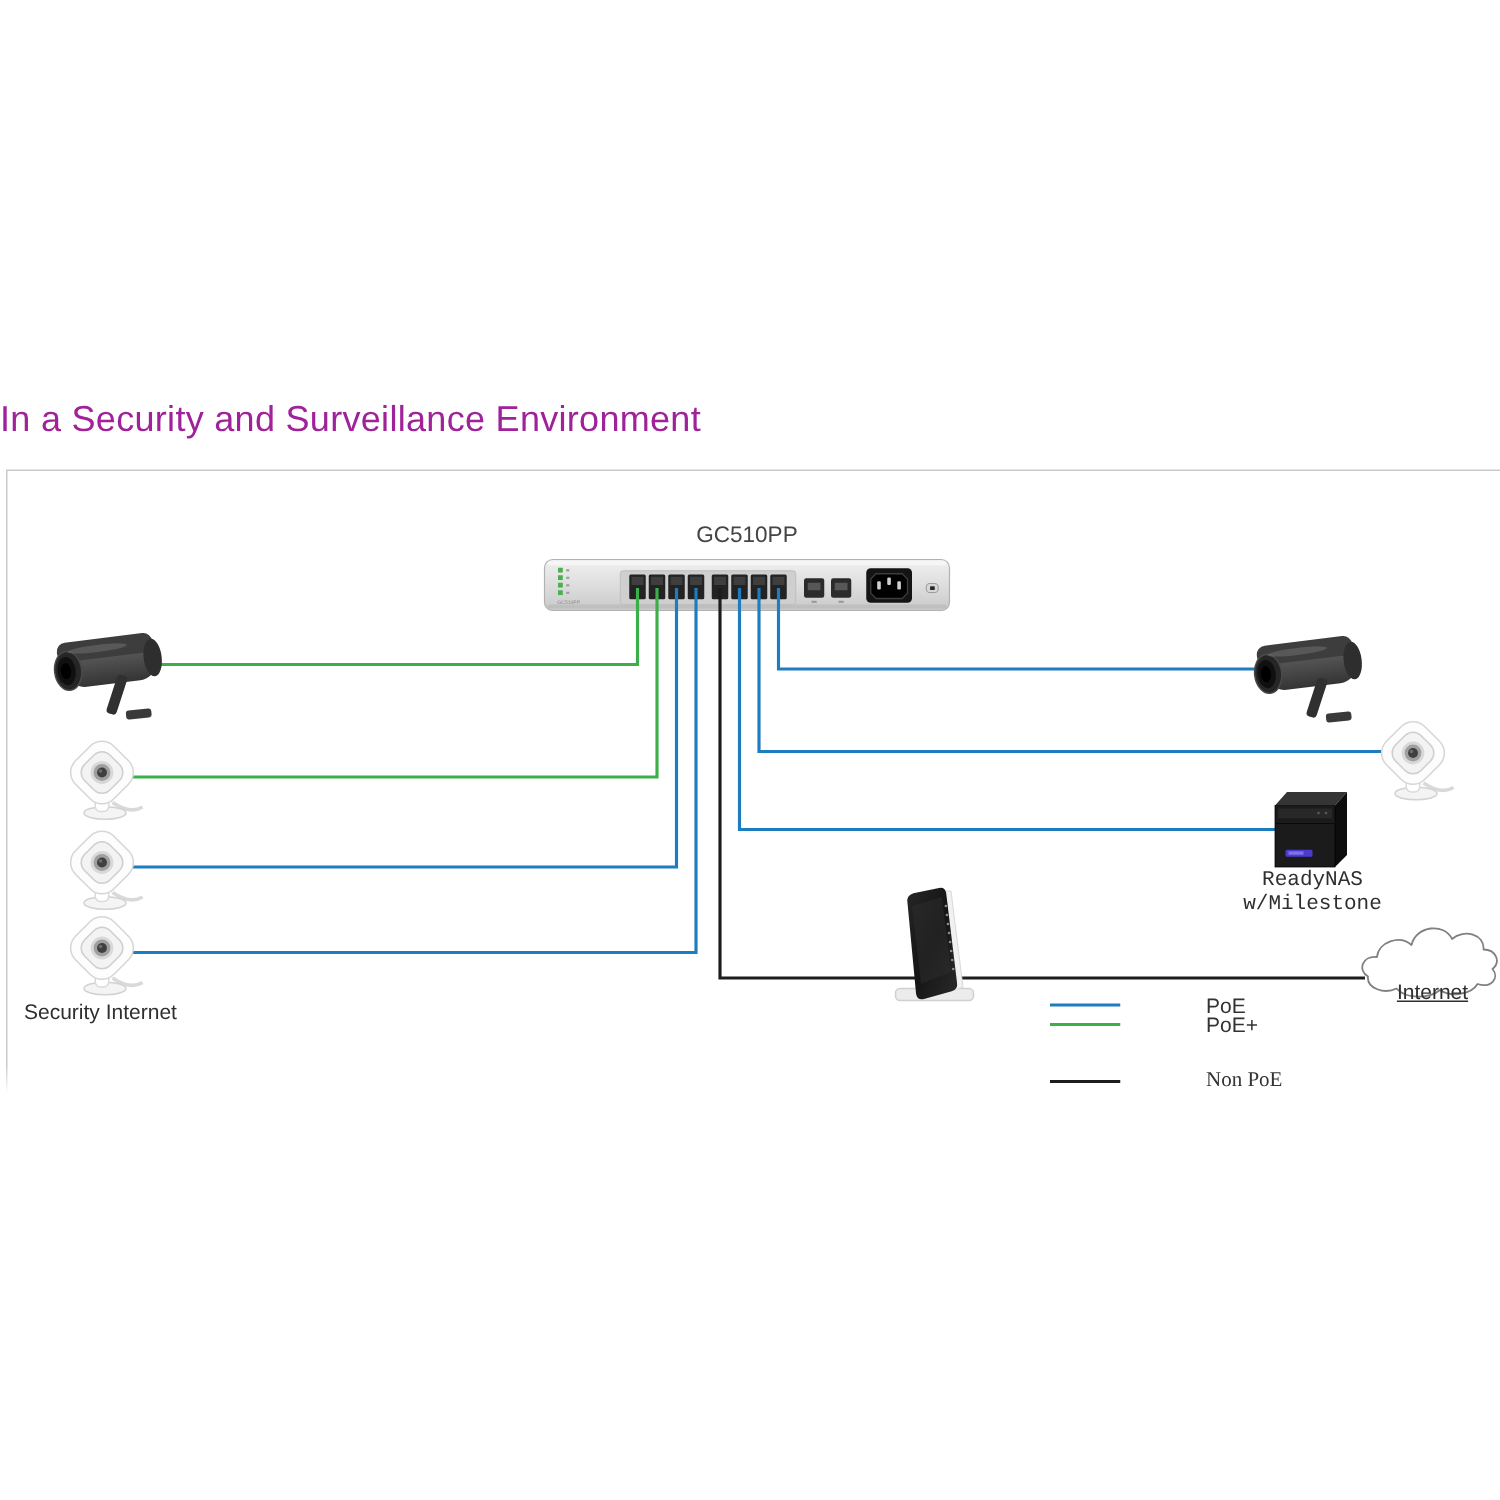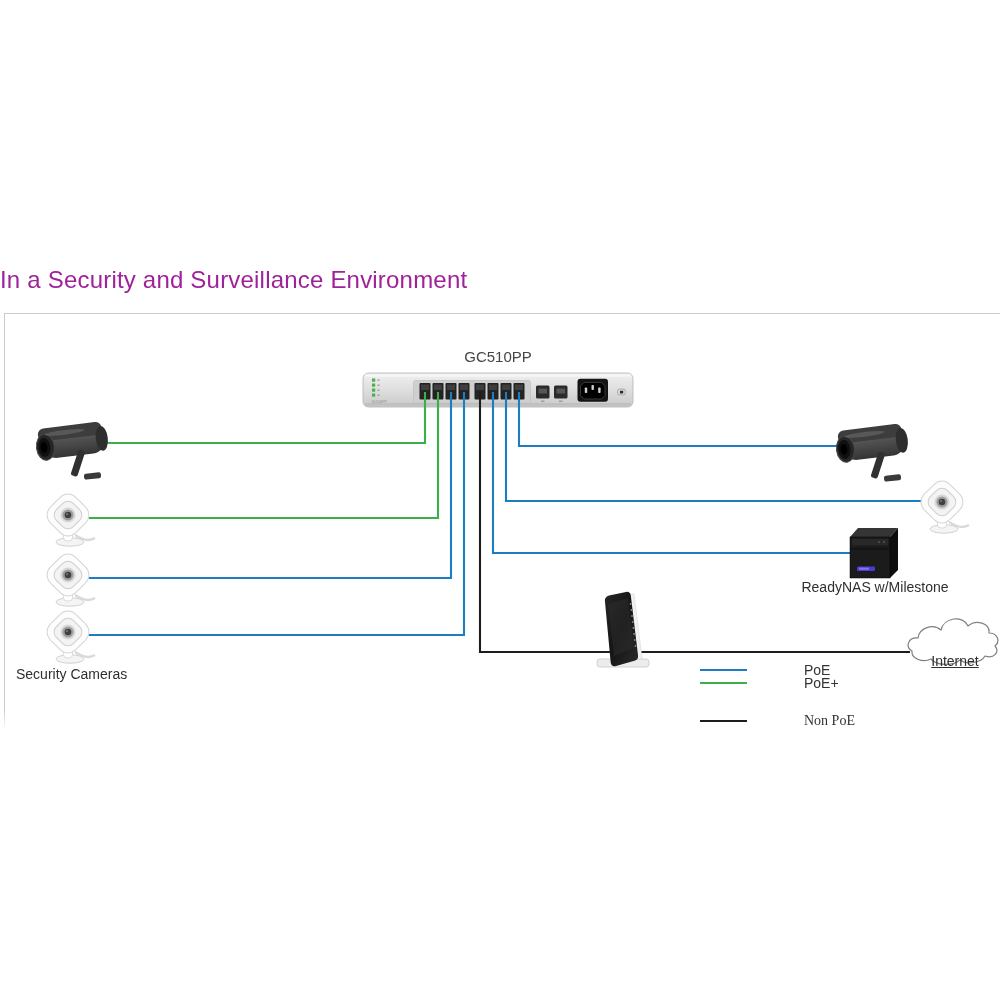--- a/index.html
+++ b/index.html
@@ -19,21 +19,21 @@
   #diagram-box .left-border{
     position:absolute;left:0;top:0;width:1px;height:416px;
     background:linear-gradient(to bottom,#cacaca 0,#cacaca 396px,rgba(202,202,202,0) 415px);
   }
   #switch-title{
     left:428px;top:348px;width:140px;text-align:center;
     font-size:15px;color:#454545;
   }
   .dev-label{font-size:14px;color:#2f2f2f;}
   #security-cameras-label{left:16px;top:666px;}
-  #readynas-label{left:795px;top:579px;width:160px;text-align:center;}
+  #readynas-label{left:795px;top:579px;width:160px;text-align:center;font-family:Liberation Mono, monospace;}
   #internet-label{left:913px;top:653px;width:84px;text-align:center;text-decoration:underline;}
   .legend-row{
     position:absolute;left:700px;height:19px;display:flex;align-items:center;gap:12px;
   }
   .legend-row .lg-label{font-size:14px;color:#333333;white-space:nowrap;margin-left:45px;}
   svg{display:block;}
   #scene{left:0;top:0;}
 </style>
 </head>
 <body>
@@ -223,21 +223,21 @@
            C 976 619, 990 623, 989 633
            C 997 633, 1001 641, 995 646
            C 1000 652, 994 659, 985 656
            C 981 663, 967 665, 960 660
            C 953 666, 937 666, 931 659
            C 923 663, 911 659, 912 651 Z" fill="#ffffff" stroke="#808080" stroke-width="1.2" stroke-linejoin="round"></path>
 </svg>
 
 <div id="switch-title" class="abs">GC510PP</div>
 
-<div id="security-cameras-label" class="abs dev-label">Security Cameras</div>
+<div id="security-cameras-label" class="abs dev-label">Security Internet</div>
 
 <div id="readynas-label" class="abs dev-label">ReadyNAS w/Milestone</div>
 
 <div id="internet-label" class="abs dev-label">Internet</div>
 
 <div class="legend-row" style="top:673px;">
   <svg width="47" height="4">
     <line x1="0" y1="2" x2="47" y2="2" stroke-width="2.1" stroke="#3bb04a"></line>
   </svg>
   <span class="lg-label">PoE+</span>

